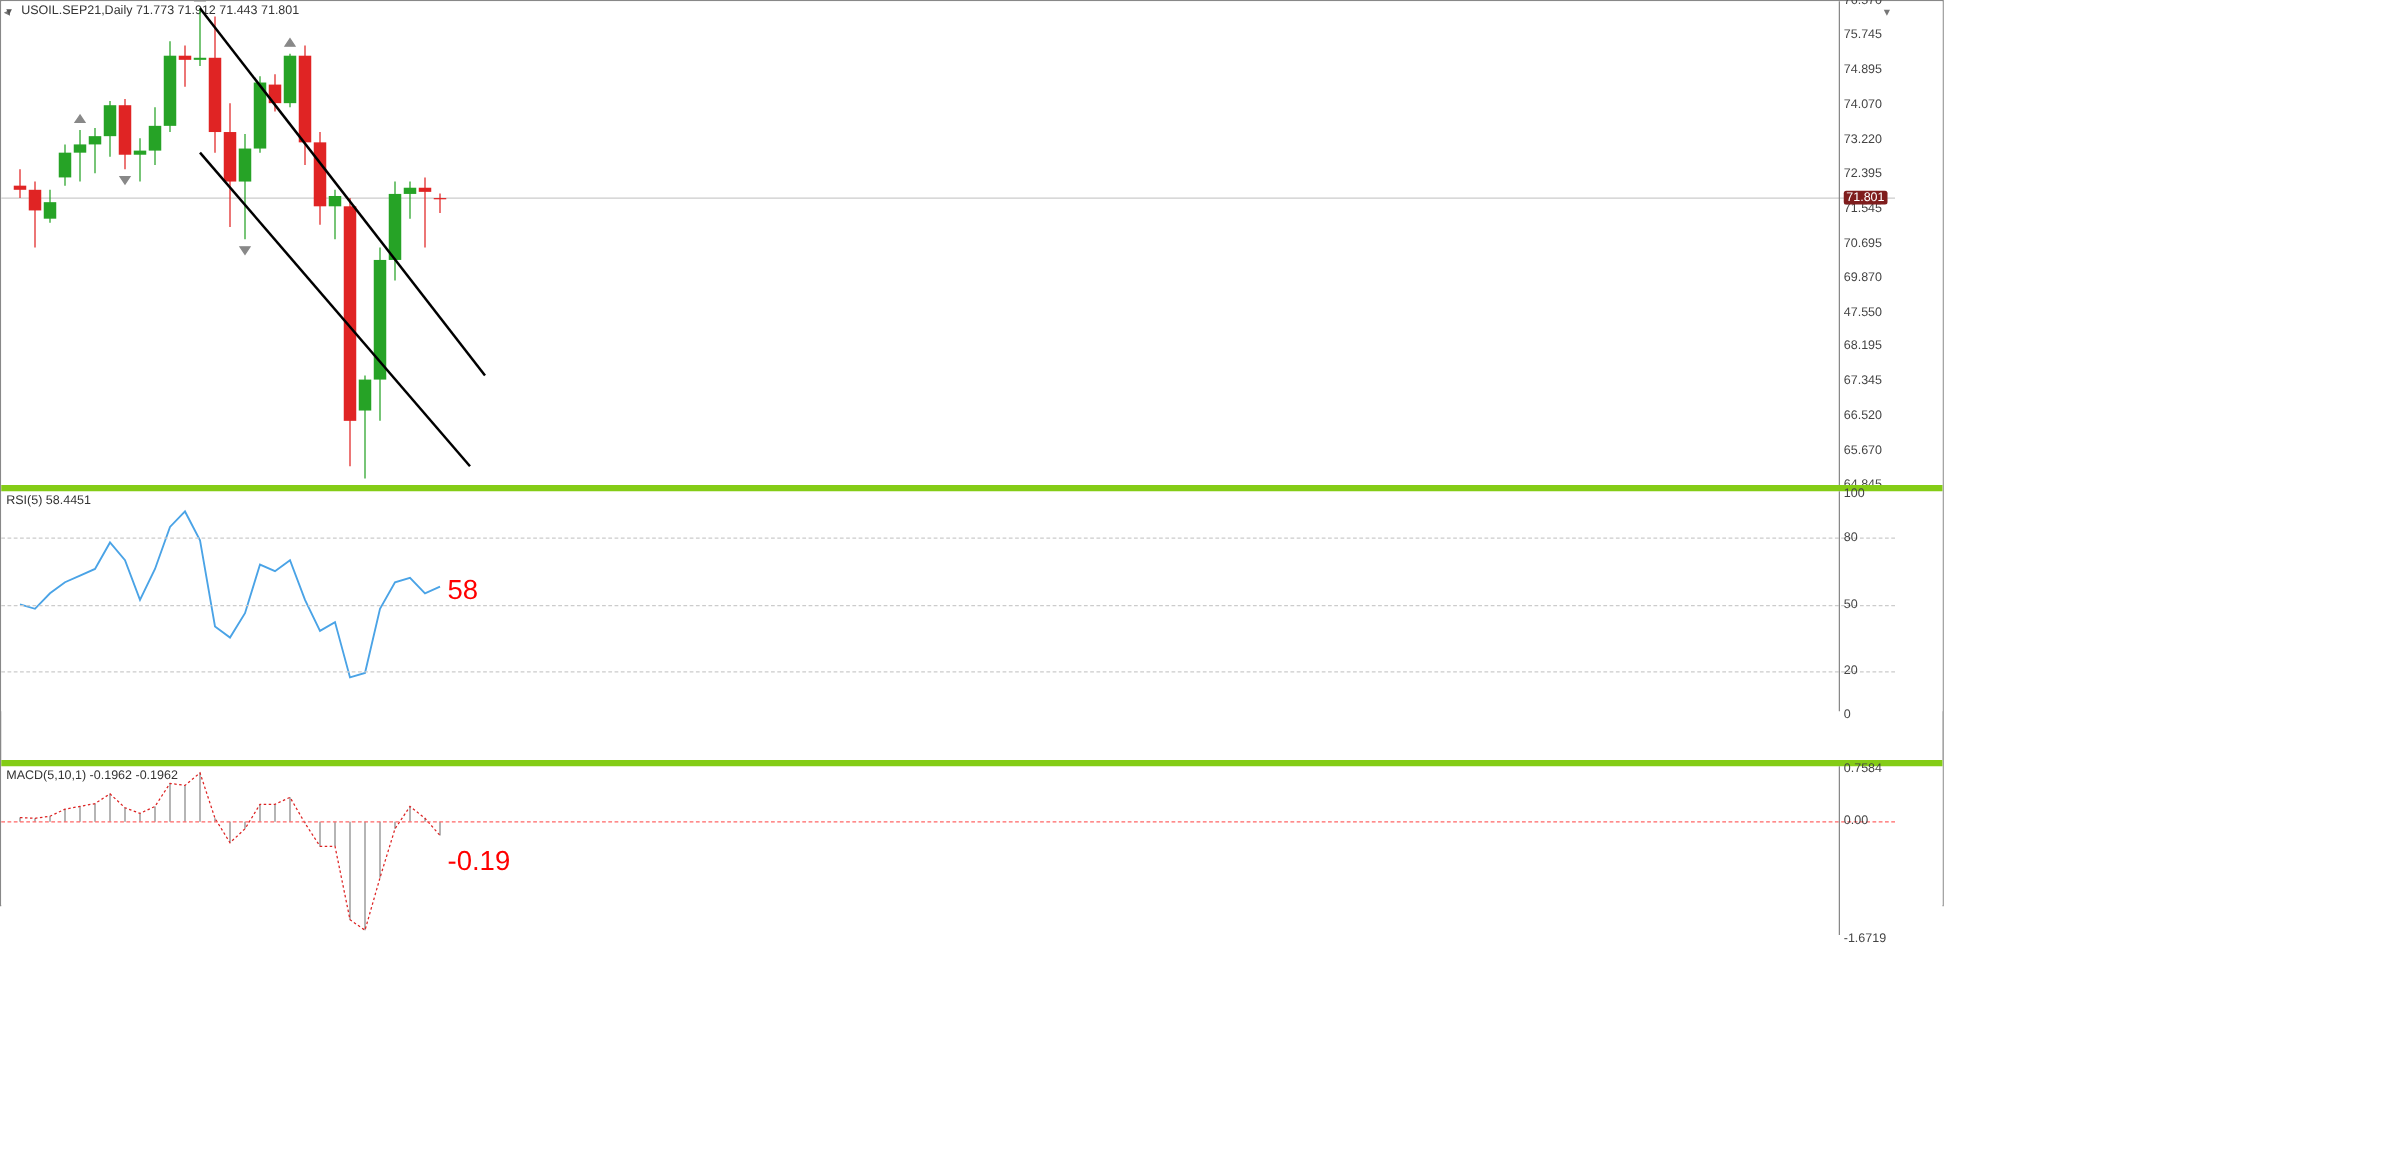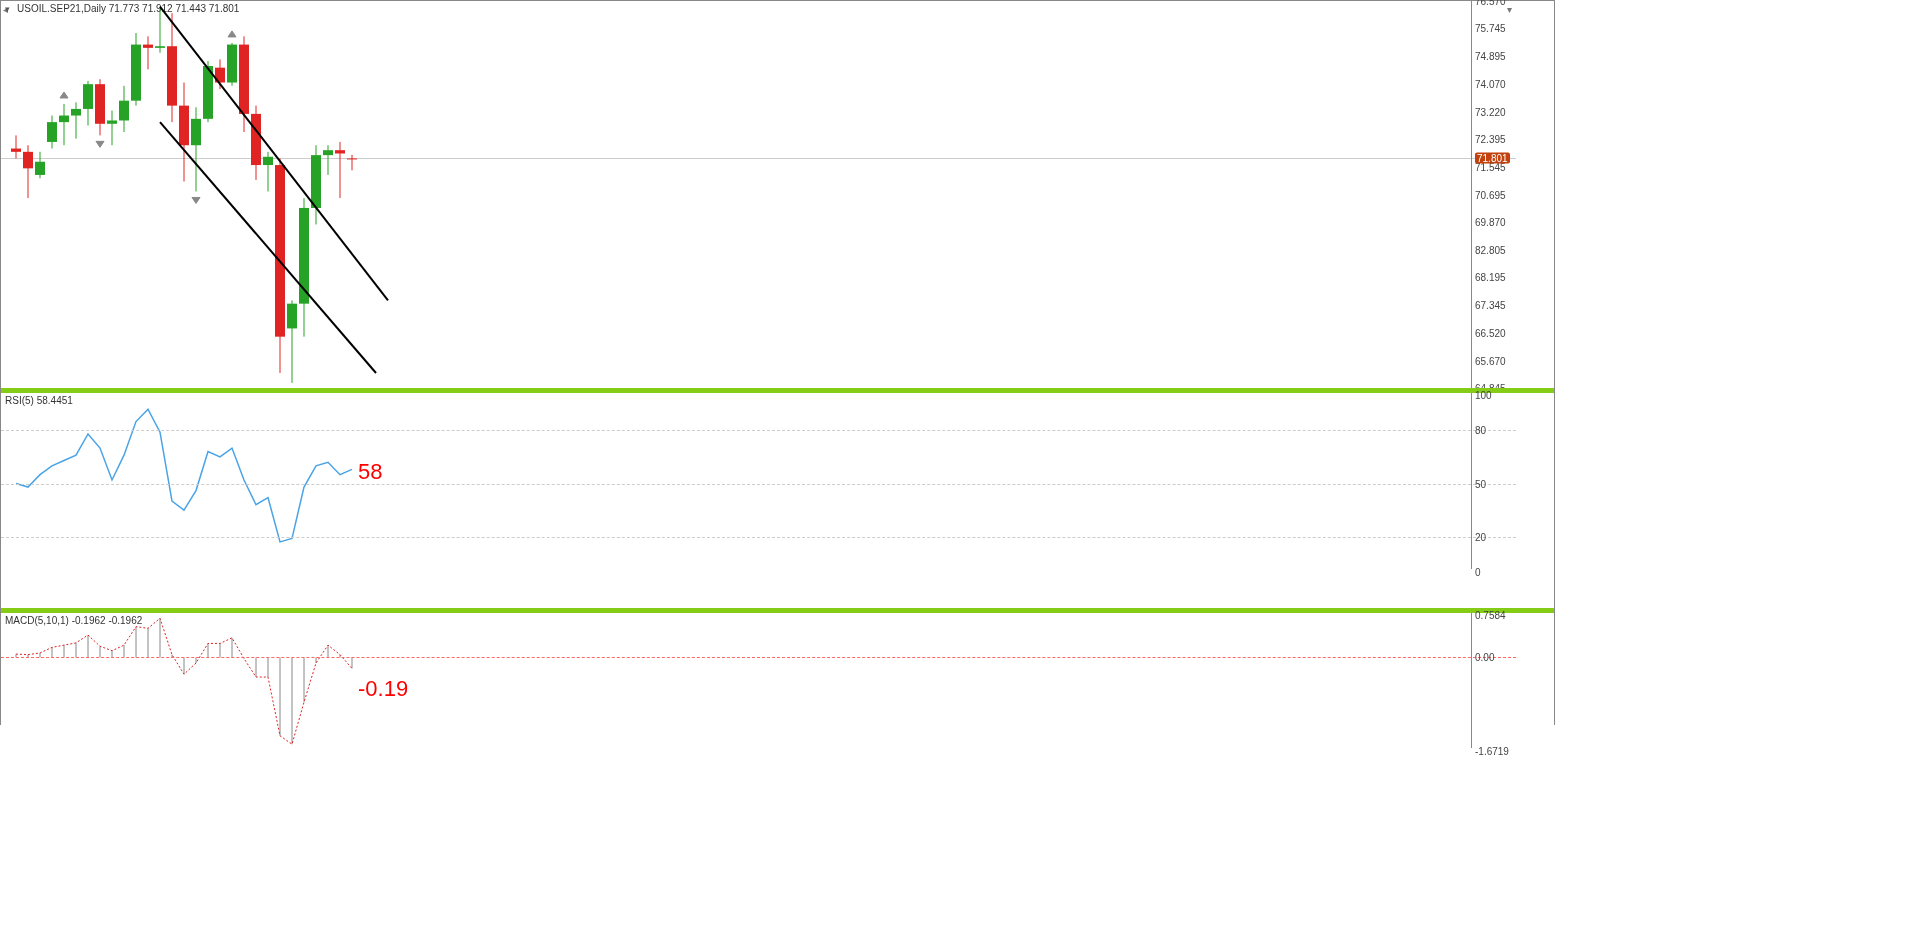--- a/index.html
+++ b/index.html
@@ -63,21 +63,21 @@
   }
   .ytick {
     position: absolute;
     left: 3px;
     font-size: 10px;
     color: #444;
     transform: translateY(-50%);
     white-space: nowrap;
   }
   .ytick.badge {
-    background: #c2410c;
+    background: #7f1d1d;
     color: #fff;
     padding: 0 2px;
     border-radius: 2px;
   }
   .xlabel {
     position: absolute;
     top: 2px;
     font-size: 10px;
     color: #444;
     transform: translateX(-50%);
@@ -222,21 +222,21 @@
     <div class="yaxis" id="price-yaxis">
         <div class="ytick" style="top: 0px;">76.570</div>
         <div class="ytick" style="top: 27.2303px;">75.745</div>
         <div class="ytick" style="top: 55.2857px;">74.895</div>
         <div class="ytick" style="top: 82.516px;">74.070</div>
         <div class="ytick" style="top: 110.571px;">73.220</div>
         <div class="ytick" style="top: 137.802px;">72.395</div>
         <div class="ytick" style="top: 165.857px;">71.545</div>
         <div class="ytick" style="top: 193.913px;">70.695</div>
         <div class="ytick" style="top: 221.143px;">69.870</div>
-        <div class="ytick" style="top: 249.198px;">82.805</div>
+        <div class="ytick" style="top: 249.198px;">47.550</div>
         <div class="ytick" style="top: 276.429px;">68.195</div>
         <div class="ytick" style="top: 304.484px;">67.345</div>
         <div class="ytick" style="top: 331.714px;">66.520</div>
         <div class="ytick" style="top: 359.77px;">65.670</div>
         <div class="ytick" style="top: 387px;">64.845</div>
         <div class="ytick badge" style="top: 157.408px;">71.801</div>
       </div>
   </div>
 
   <div class="pane rsi" style="width:100%;">

